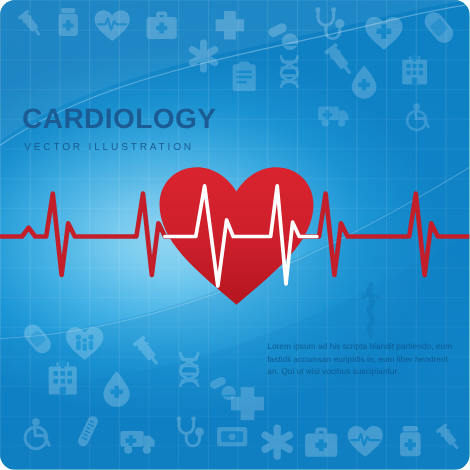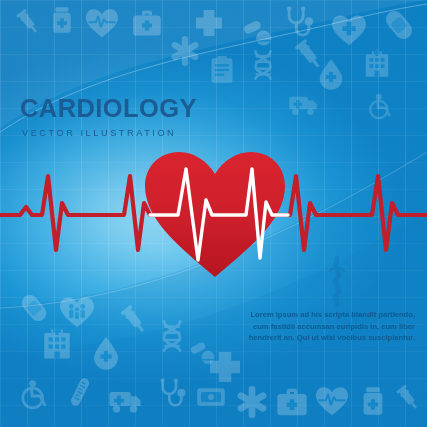--- a/index.html
+++ b/index.html
@@ -11,20 +11,21 @@
   body {
     font-family: "Liberation Sans", sans-serif;
   }
 
   #poster {
     position: relative;
     width: 427px;
     height: 427px;
     overflow: hidden;
     background: #86efac;
+    border-radius: 14px;
   }
 
   
   .bg-base {
     position: absolute;
     inset: 0;
     background:
       radial-gradient(ellipse 58% 40% at 36% 50%, #9ADBF5 0%, #7ACDF0 22%, #45B3E6 48%, #1D97D6 72%, #0F82C6 100%);
   }
   .bg-tint-tl {
@@ -92,22 +93,22 @@
     position: absolute;
     left: 243px;
     top: 309px;
     width: 172px;
   }
   .copy-text {
     margin: 0;
     font-size: 7.6px;
     line-height: 11.6px;
     color: #0E5C91;
-    text-align: right;
-    font-weight: bold;
+    text-align: left;
+    font-weight: normal;
   }
 </style>
 </head>
 <body>
 
 <div id="poster">
 
   <div class="bg-base"></div>
   <div class="bg-tint-tl"></div>
   <div class="bg-tint-tr"></div>

